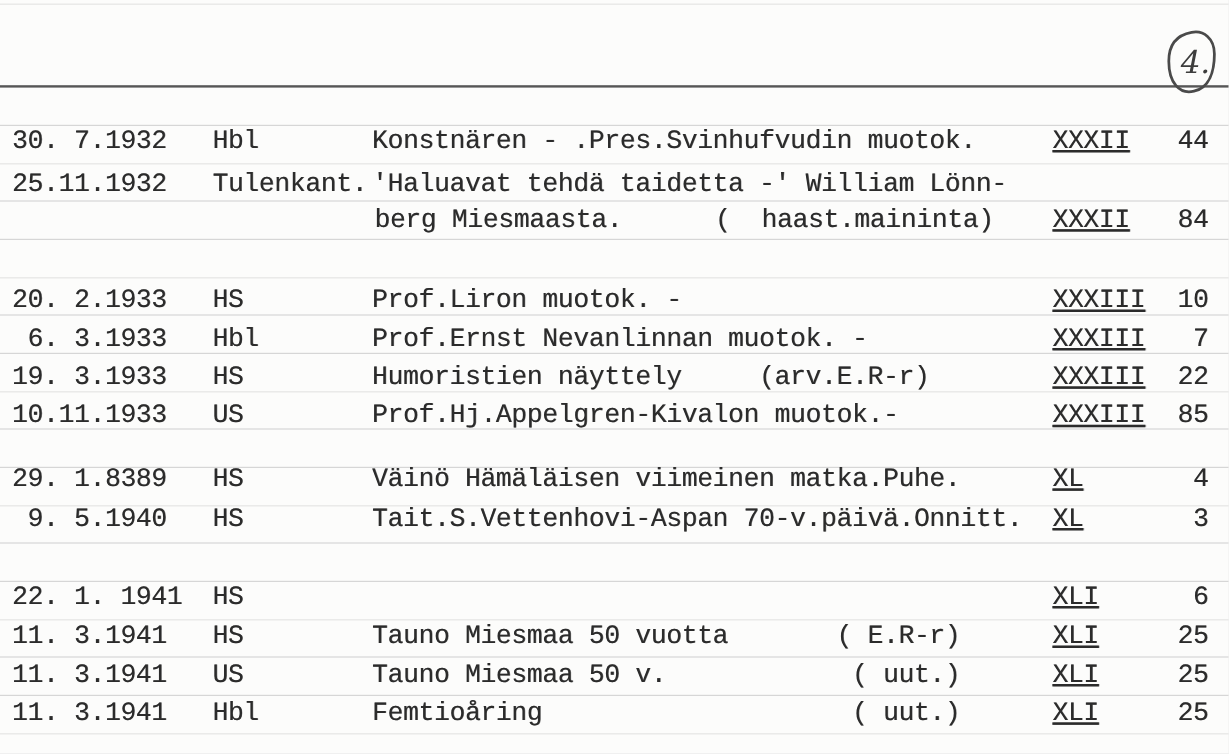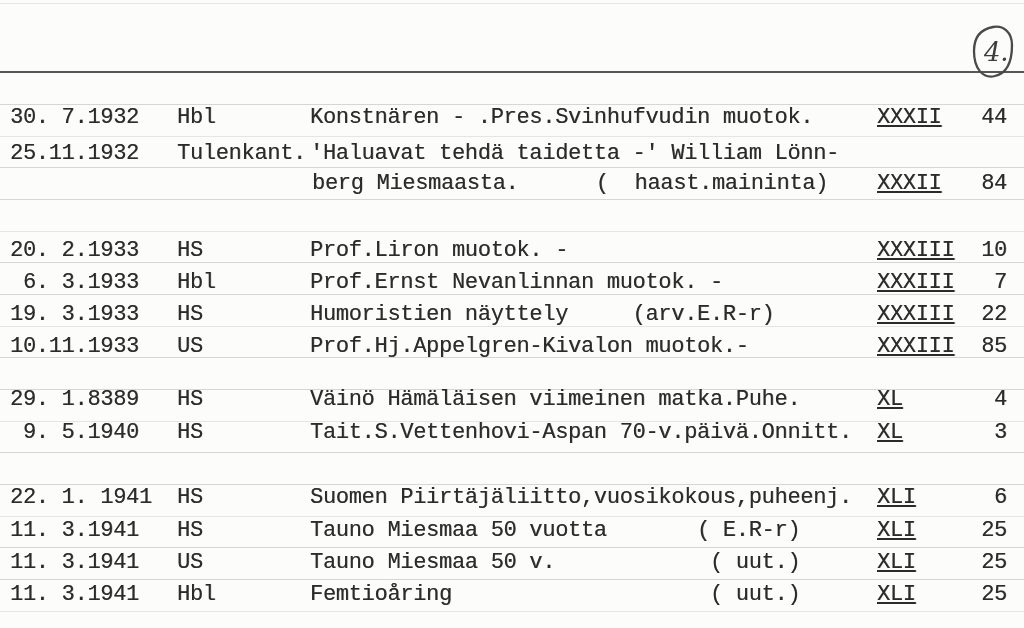--- a/index.html
+++ b/index.html
@@ -139,21 +139,20 @@
     <span class="tw c-date"> 9. 5.1940</span>
     <span class="tw c-src">HS</span>
     <span class="tw c-desc">Tait.S.Vettenhovi-Aspan 70-v.päivä.Onnitt.</span>
     <span class="tw c-vol">XL</span>
     <span class="tw c-page">3</span>
   </div>
 
   <div class="row" style="top:487px">
     <span class="tw c-date">22. 1. 1941</span>
     <span class="tw c-src">HS</span>
-    <span class="tw c-desc">Suomen Piirtäjäliitto,vuosikokous,puheenj.</span>
     <span class="tw c-vol">XLI</span>
     <span class="tw c-page">6</span>
   </div>
 
   <div class="row" style="top:520px">
     <span class="tw c-date">11. 3.1941</span>
     <span class="tw c-src">HS</span>
     <span class="tw c-desc">Tauno Miesmaa 50 vuotta       ( E.R-r)</span>
     <span class="tw c-vol">XLI</span>
     <span class="tw c-page">25</span>

